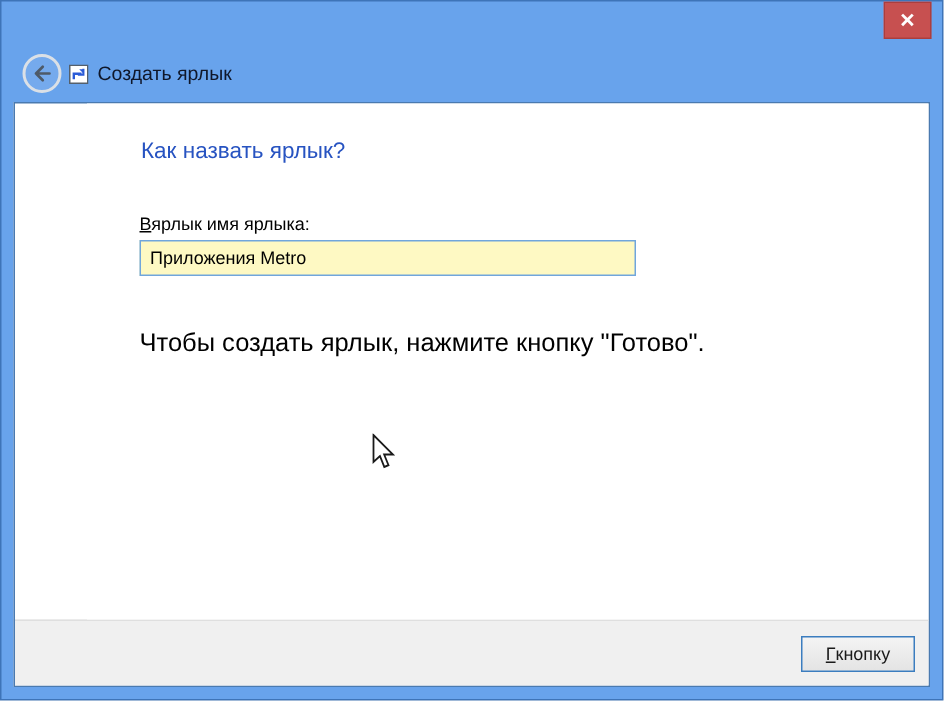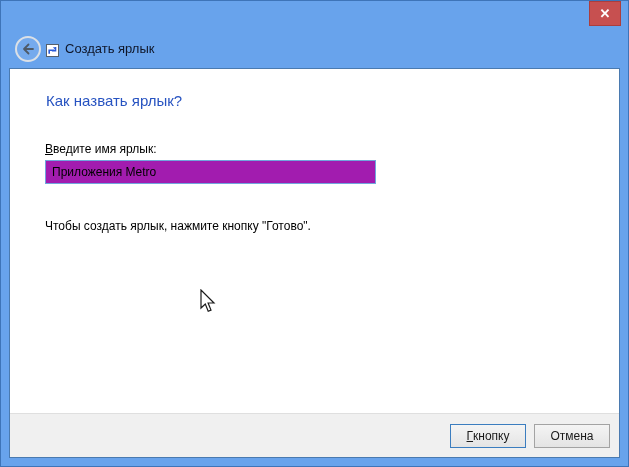--- a/index.html
+++ b/index.html
@@ -26,36 +26,36 @@
   .shortcut-icon{position:absolute;left:46px;top:43px;width:13px;height:13px;}
   .header-title{
     position:absolute;left:65px;top:41px;font-size:13px;color:#0f172a;white-space:nowrap;
   }
   
   .panel{
     position:absolute;left:9px;top:68px;width:611px;height:390px;
     background:#fff;border:1px solid #4a7ab0;box-sizing:border-box;
     display:flex;flex-direction:column;
   }
-  .content{position:relative;flex:1;background:#fff;}
+  .content{position:relative;flex:1;background:#fff;margin-left:48px;}
   .heading{
     position:absolute;left:36px;top:23px;font-size:15px;color:#2753c1;white-space:nowrap;
   }
   .field-label{
     position:absolute;left:35px;top:73px;font-size:12px;color:#000;white-space:nowrap;
   }
   .u{text-decoration:underline;}
   .name-input{
     position:absolute;left:35px;top:91px;width:331px;height:24px;
     border:1px solid #70a6dc;box-sizing:border-box;
     font-family:"Liberation Sans","DejaVu Sans",sans-serif;
-    font-size:12px;color:#000;padding:0 6px;outline:none;background:#a21caf;
+    font-size:12px;color:#000;padding:0 6px;outline:none;background:#fef9c3;
   }
   .instruction{
-    position:absolute;left:35px;top:150px;font-size:12px;color:#000;white-space:nowrap;
+    position:absolute;left:35px;top:150px;font-size:17px;color:#000;white-space:nowrap;
   }
   .cursor{position:absolute;left:187px;top:220px;pointer-events:none;}
   
   .footer{
     height:44px;background:#f0f0f0;border-top:1px solid #dfdfdf;
     display:flex;align-items:center;justify-content:flex-end;
     gap:8px;padding-right:9px;box-sizing:border-box;
   }
   .btn{
     width:76px;height:24px;font-size:12px;color:#1a1a1a;
@@ -91,37 +91,34 @@
       <path d="M6.8 3.2 L10 3.2 L10 6.4 L6.8 3.2 Z" fill="#2a5bd7"></path>
       <path d="M9.6 2.9 L9.6 6.8 L5.9 6.8" stroke="#2a5bd7" stroke-width="1.4" fill="none"></path>
     </svg>
   </span>
   <span class="header-title">Создать ярлык</span>
 
   <div class="panel">
     <div class="content">
       <div class="heading">Как назвать ярлык?</div>
 
-      <label class="field-label"><span class="u">В</span><span>ведите имя ярлык:</span></label>
+      <label class="field-label"><span class="u">В</span><span>ярлык имя ярлыка:</span></label>
 
       <input class="name-input" type="text" value="Приложения Metro" style="">
 
       <div class="instruction">Чтобы создать ярлык, нажмите кнопку "Готово".</div>
 
       <span class="cursor">
         <svg width="20" height="26" viewBox="0 0 20 26">
           <path d="M4 1 L4 19 L8.3 15 L11.2 22.3 L14 21.1 L11.1 14 L17 14 Z" fill="#ffffff" stroke="#1a1a1a" stroke-width="1.2" stroke-linejoin="miter"></path>
         </svg>
       </span>
     </div>
 
     <div class="footer">
       <button class="btn btn-default">
           <span class="u">Г</span>
           <span>кнопку</span>
         </button>
-      <button class="btn btn-normal">
-          <span>Отмена</span>
-        </button>
     </div>
   </div>
 
 </div>
 
 </body></html>

